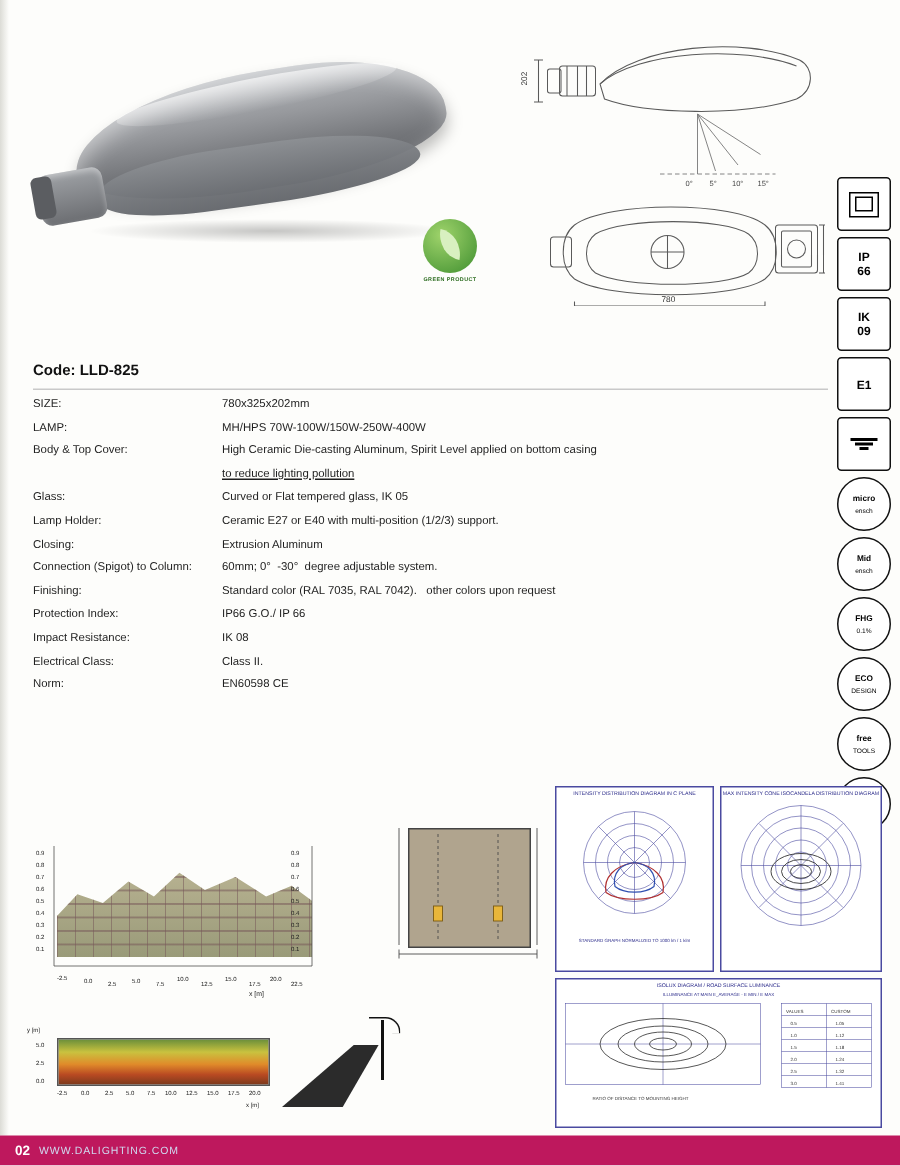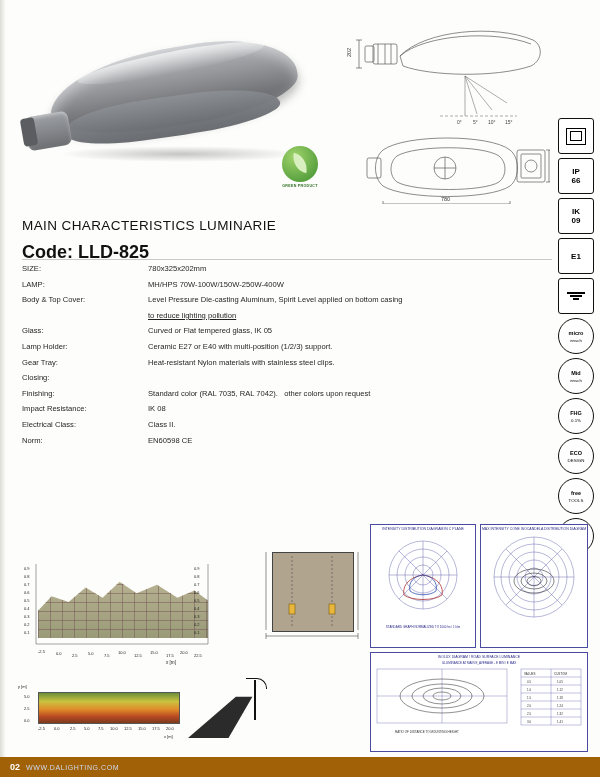--- a/index.html
+++ b/index.html
@@ -86,21 +86,21 @@
   .sq-inner{width:10px;height:8px;border:1.3px solid #000;}
   .earth{display:flex;flex-direction:column;align-items:center;gap:1.5px;}
   .earth i{display:block;background:#000;height:1.4px;}
   .earth i:nth-child(1){width:18px;}
   .earth i:nth-child(2){width:12px;}
   .earth i:nth-child(3){width:6px;}
   .recycle{font-size:17px;line-height:17px;color:#111;}
 
   
   .title{position:absolute;left:22px;top:218px;font-size:13.5px;letter-spacing:.4px;color:#111;}
-  .code{position:absolute;left:22px;top:242px;font-size:18px;font-weight:bold;color:#111;}
+  .code{position:absolute;left:22px;top:242px;font-size:10px;font-weight:bold;color:#111;}
   .rule{position:absolute;left:22px;top:259px;width:530px;height:1px;background:#c9c9c9;}
 
   
   .specs{position:absolute;left:22px;top:264px;width:540px;font-size:7.6px;color:#1f1f1f;}
   .spec-row{display:flex;align-items:flex-start;margin-bottom:5.6px;line-height:10px;}
   .spec-label{width:126px;flex:0 0 126px;}
   .spec-value{flex:1;}
   .spec-cont{margin-left:126px;line-height:10px;margin-bottom:5.6px;text-decoration:underline;}
 
   
@@ -144,21 +144,21 @@
   }
 
   .photometrics{position:absolute;left:370px;top:2px;width:220px;height:230px;}
   .pbox{position:absolute;border:1px solid #4a4aa0;background:#fff;}
   .pbox-title{font-size:3.5px;color:#2b2b8a;text-align:center;line-height:4.2px;padding-top:2px;}
   .polar-svg{display:block;margin:0 auto;}
 
   
   .footer{
     position:absolute;left:0;bottom:0;width:600px;height:20px;
-    background:#a16207;color:#fff;display:flex;align-items:center;
+    background:#be185d;color:#fff;display:flex;align-items:center;
   }
   .footer-num{
     font-size:9px;font-weight:bold;padding-left:10px;padding-right:6px;color:#fff;
   }
   .footer-url{font-size:7px;letter-spacing:.6px;color:#cfd8ef;}
   .edge-left{position:absolute;left:0;top:0;width:6px;height:757px;background:linear-gradient(90deg,#dcdcd6,#fdfdfb);}
 </style>
 </head>
 <body>
 
@@ -288,69 +288,73 @@
     <div class="icon-box round">
       <span class="tiny">free</span>
       <small>TOOLS</small>
     </div>
 
     <div class="icon-box round">
       <span class="recycle">♻</span>
     </div>
   </div>
 
-  <div class="title">MAIN CHARACTERISTICS LUMINARIE</div>
   <div class="code">Code: LLD-825</div>
   <div class="rule"></div>
 
   <div class="specs">
 
     <div class="spec-row">
       <div class="spec-label">SIZE:</div>
       <div class="spec-value">780x325x202mm</div>
     </div>
 
     <div class="spec-row">
       <div class="spec-label">LAMP:</div>
       <div class="spec-value">MH/HPS 70W-100W/150W-250W-400W</div>
     </div>
 
     <div class="spec-row">
       <div class="spec-label">Body &amp; Top Cover:</div>
-      <div class="spec-value">Level Pressure Die-casting Aluminum, Spirit Level applied on bottom casing</div>
+      <div class="spec-value">High Ceramic Die-casting Aluminum, Spirit Level applied on bottom casing</div>
     </div>
     <div class="spec-cont">to reduce lighting pollution</div>
 
 
 
     <div class="spec-row">
       <div class="spec-label">Glass:</div>
       <div class="spec-value">Curved or Flat tempered glass, IK 05</div>
     </div>
 
     <div class="spec-row">
       <div class="spec-label">Lamp Holder:</div>
       <div class="spec-value">Ceramic E27 or E40 with multi-position (1/2/3) support.</div>
     </div>
 
-    <div class="spec-row">
-      <div class="spec-label">Gear Tray:</div>
-      <div class="spec-value">Heat-resistant Nylon materials with stainless steel clips.</div>
-    </div>
 
     <div class="spec-row">
       <div class="spec-label">Closing:</div>
-    </div>
-
+      <div class="spec-value">Extrusion Aluminum</div>
+    </div>
+
+    <div class="spec-row">
+      <div class="spec-label">Connection (Spigot) to Column:</div>
+      <div class="spec-value">60mm; 0°&nbsp;&nbsp;-30°&nbsp; degree adjustable system.</div>
+    </div>
 
     <div class="spec-row">
       <div class="spec-label">Finishing:</div>
       <div class="spec-value">Standard color (RAL 7035, RAL 7042).&nbsp;&nbsp; other colors upon request</div>
     </div>
 
+    <div class="spec-row">
+      <div class="spec-label">Protection Index:</div>
+      <div class="spec-value">IP66 G.O./ IP 66</div>
+    </div>
 
     <div class="spec-row">
       <div class="spec-label">Impact Resistance:</div>
       <div class="spec-value">IK 08</div>
     </div>
 
     <div class="spec-row">
       <div class="spec-label">Electrical Class:</div>
       <div class="spec-value">Class II.</div>
     </div>

